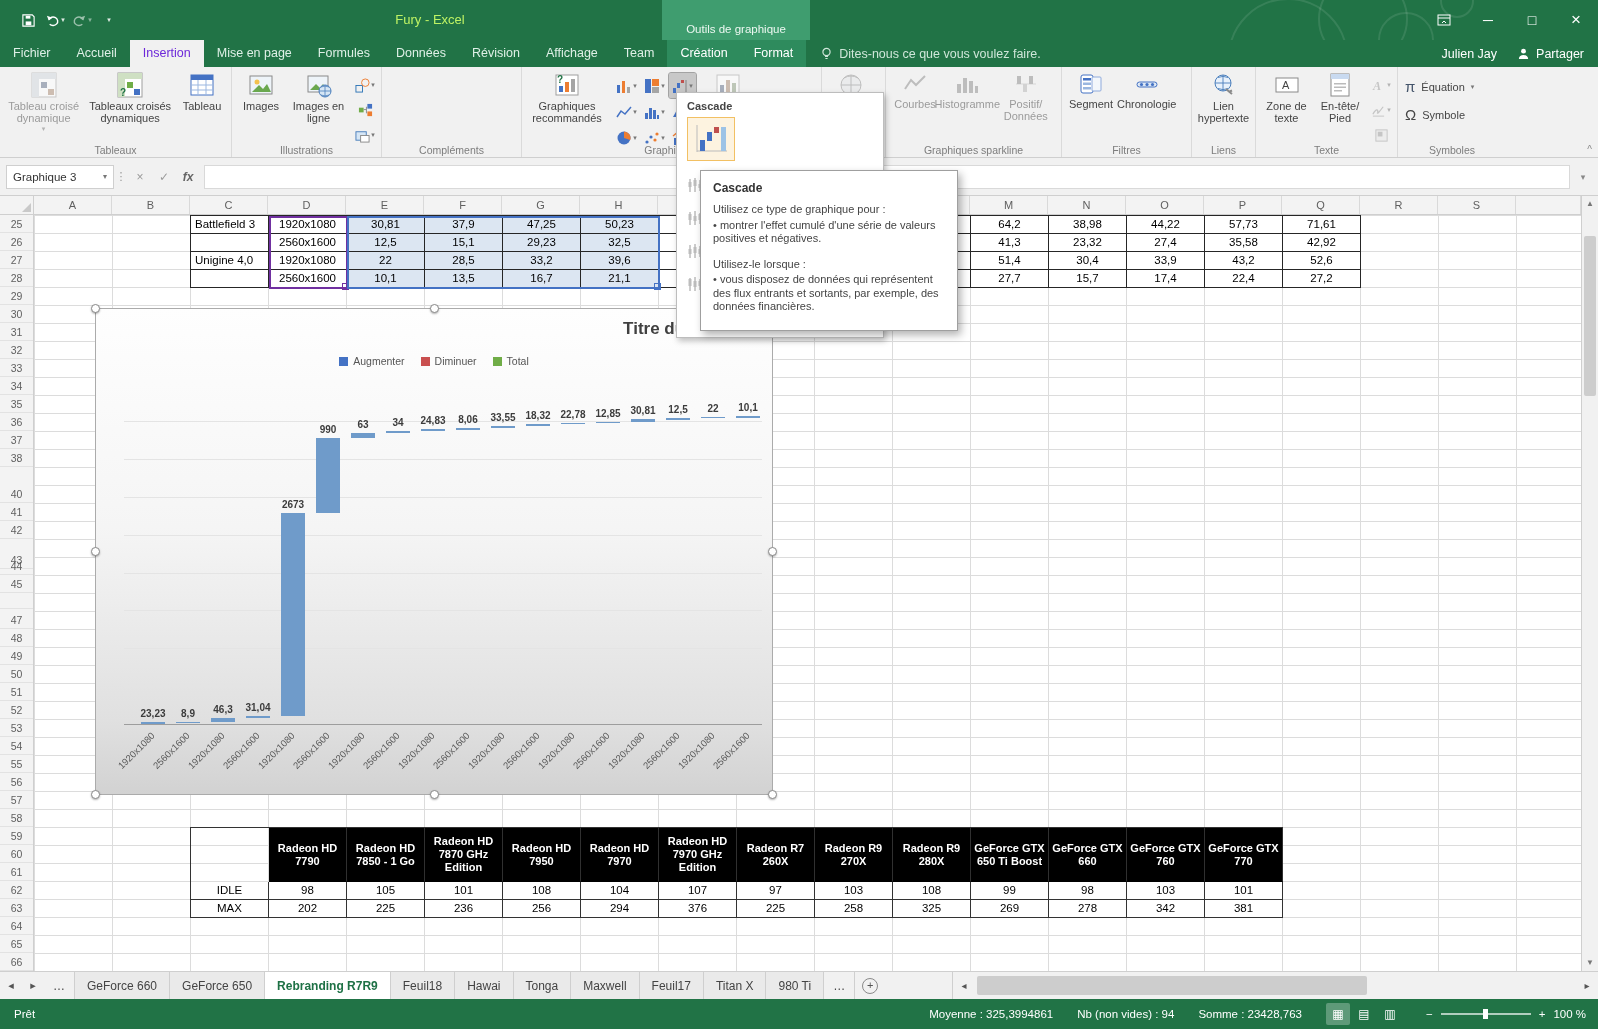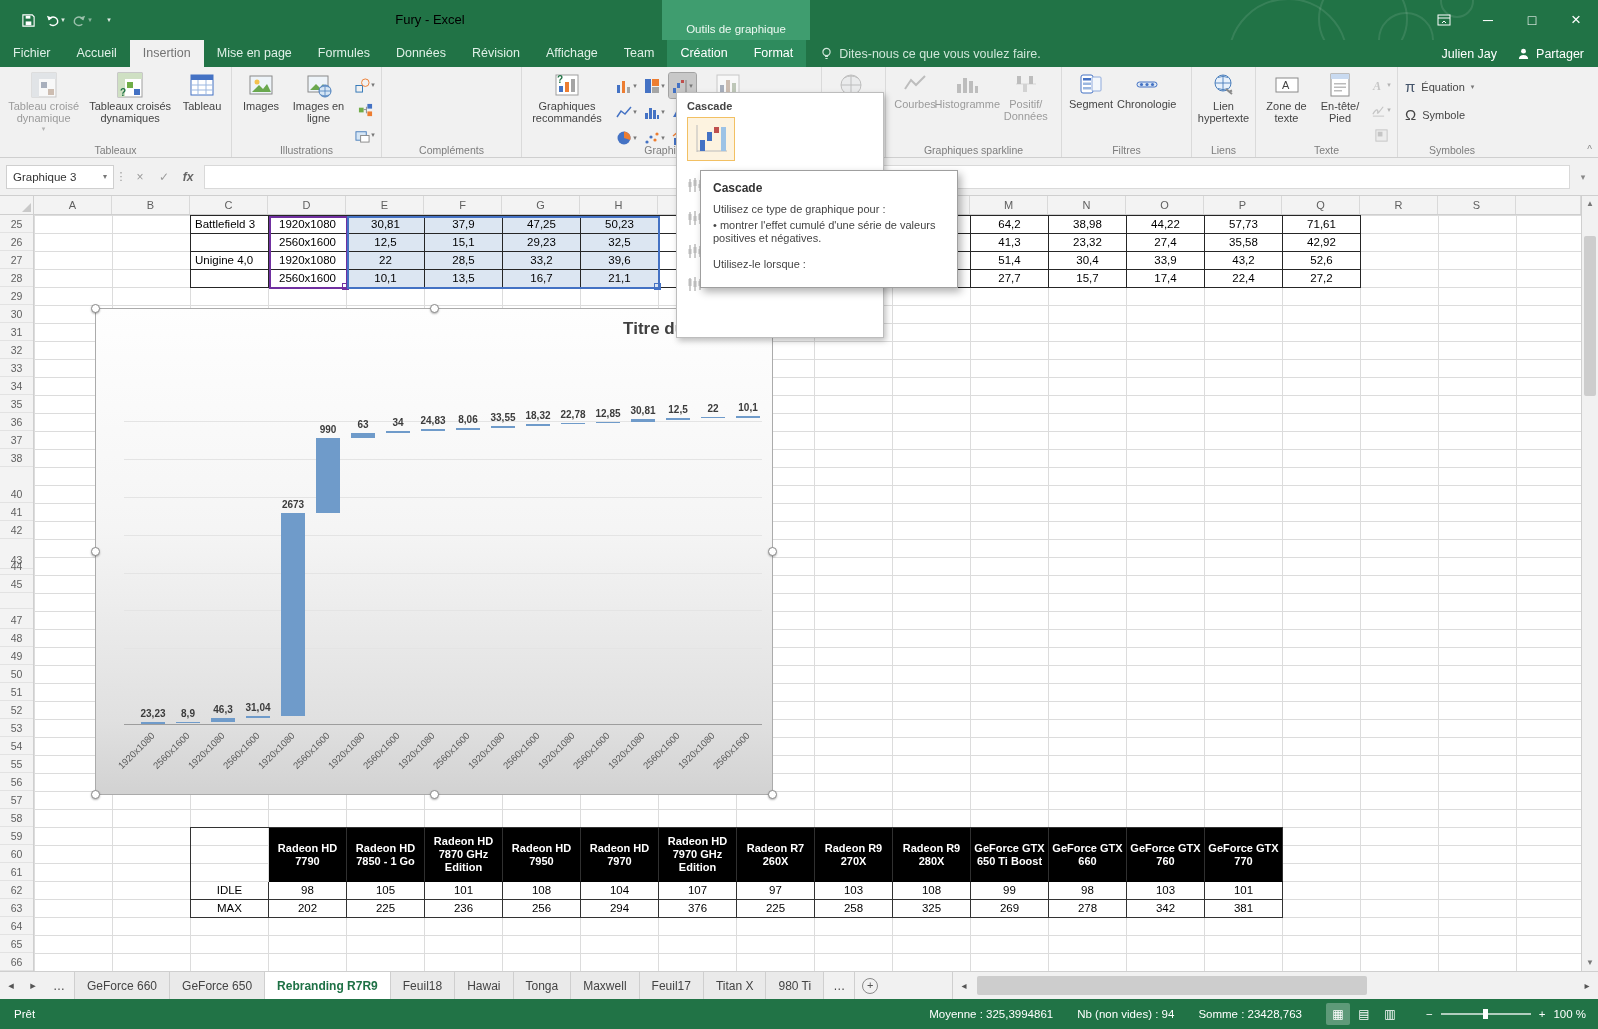--- a/index.html
+++ b/index.html
@@ -4,30 +4,30 @@
 <style>
 *{margin:0;padding:0;box-sizing:border-box}
 html,body{width:1598px;height:1029px;overflow:hidden}
 body{font-family:"Liberation Sans","DejaVu Sans",sans-serif;background:#fff;position:relative;color:#3b3b3b}
 svg{display:block}
 
 .titlebar{position:absolute;left:0;top:0;right:0;height:40px;background:#217346;color:#fff;overflow:hidden;z-index:20}
 .qat{position:absolute;left:16px;top:7px;display:flex;gap:3px;align-items:center}
 .qbtn{height:26px;min-width:24px;display:flex;align-items:center;justify-content:center;gap:1px;color:#fff}
 .qcaret{font-size:7px;opacity:.85}
-.title{position:absolute;left:250px;width:360px;top:0;height:40px;line-height:40px;text-align:center;font-size:13px;color:#000000}
+.title{position:absolute;left:250px;width:360px;top:0;height:40px;line-height:40px;text-align:center;font-size:13px;color:#bef264}
 .ctxhdr{position:absolute;left:662px;top:0;width:148px;height:40px;background:#3f9d6f;color:#ecf8f1;display:flex;align-items:flex-end;justify-content:center;padding-bottom:5px;font-size:11.5px}
 .deco{position:absolute;right:90px;top:-46px;width:460px;height:130px;pointer-events:none}
 .deco div{position:absolute;border:2px solid rgba(255,255,255,.10);border-radius:50%}
 .wincontrols{position:absolute;right:0;top:0;height:40px;display:flex}
 .wbtn{width:44px;height:40px;display:flex;align-items:center;justify-content:center;font-size:14px;color:#fff}
 
 .tabrow{position:absolute;left:0;top:40px;right:0;height:27px;background:#217346;display:flex;align-items:stretch;font-size:12.5px;color:#dff0e7;z-index:19}
 .rtab{padding:0 13px;line-height:27px;white-space:nowrap}
-.rtab.active{background:#f1f1f1;color:#737373}
+.rtab.active{background:#f1f1f1;color:#6d28d9}
 .rtab.ctx{background:#2e8b5d;color:#fff}
 .tellme{display:flex;align-items:center;gap:6px;margin-left:14px;color:#cfe6d9;white-space:nowrap}
 .rightcluster{margin-left:auto;display:flex;align-items:center;gap:20px;padding-right:14px;color:#fff;white-space:nowrap}
 .share{display:flex;align-items:center;gap:6px}
 
 .ribbon{position:absolute;left:0;top:67px;right:0;height:91px;background:#f1f1f1;border-bottom:1px solid #cfcfcf;display:flex;z-index:10}
 .rgroup{position:relative;border-right:1px solid #dadada;padding:2px 3px 15px 3px;display:flex;align-items:flex-start;flex-shrink:0}
 .rglabel{position:absolute;left:0;right:0;bottom:1px;text-align:center;font-size:10.5px;color:#7d7d7d;white-space:nowrap;overflow:hidden}
 .bigbtn{min-width:52px;height:70px;display:flex;flex-direction:column;align-items:center;padding-top:3px;gap:2px;border-radius:2px}
 .blabel{font-size:11px;line-height:12px;text-align:center;color:#444;white-space:pre-line}
@@ -700,20 +700,34 @@
         <div class="gcell" style="left: 546px; top: 72px; width: 78px; height: 18px;">225</div>
         <div class="gcell" style="left: 624px; top: 72px; width: 78px; height: 18px;">258</div>
         <div class="gcell" style="left: 702px; top: 72px; width: 78px; height: 18px;">325</div>
         <div class="gcell" style="left: 780px; top: 72px; width: 78px; height: 18px;">269</div>
         <div class="gcell" style="left: 858px; top: 72px; width: 78px; height: 18px;">278</div>
         <div class="gcell" style="left: 936px; top: 72px; width: 78px; height: 18px;">342</div>
         <div class="gcell" style="left: 1014px; top: 72px; width: 78px; height: 18px;">381</div>
       </div>
     <div id="chart">
       <div class="charttitle">Titre du graphique</div>
+      <div id="chartlegend">
+          <div class="lgitem">
+            <div class="lgswatch" style="background: rgb(68, 114, 196);"></div>
+            <div class="lgtext">Augmenter</div>
+          </div>
+          <div class="lgitem">
+            <div class="lgswatch" style="background: rgb(201, 79, 79);"></div>
+            <div class="lgtext">Diminuer</div>
+          </div>
+          <div class="lgitem">
+            <div class="lgswatch" style="background: rgb(112, 173, 71);"></div>
+            <div class="lgtext">Total</div>
+          </div>
+        </div>
       <div id="chartplot">
           <div class="gridline" style="left: 28px; top: 377.1px; width: 638px;"></div>
           <div class="gridline" style="left: 28px; top: 339.2px; width: 638px;"></div>
           <div class="gridline" style="left: 28px; top: 301.4px; width: 638px;"></div>
           <div class="gridline" style="left: 28px; top: 263.5px; width: 638px;"></div>
           <div class="gridline" style="left: 28px; top: 225.6px; width: 638px;"></div>
           <div class="gridline" style="left: 28px; top: 187.7px; width: 638px;"></div>
           <div class="gridline" style="left: 28px; top: 149.8px; width: 638px;"></div>
           <div class="gridline" style="left: 28px; top: 111.9px; width: 638px;"></div>
           <div class="axisline" style="left: 28px; top: 415px; width: 638px;"></div>
@@ -826,20 +840,21 @@
         <rect x="12.5" y="5" width="3" height="5" fill="#bdbdbd"></rect>
       </svg>
   </div>
 </div>
 <div id="tooltip">
   <div class="tt-title">Cascade</div>
   <div class="tt-p">Utilisez ce type de graphique pour :</div>
   <div class="tt-p">• montrer l'effet cumulé d'une série de valeurs positives et négatives.</div>
   <div class="tt-gap"></div>
   <div class="tt-p">Utilisez-le lorsque :</div>
+  <div class="tt-p">• vous disposez de données qui représentent des flux entrants et sortants, par exemple, des données financières.</div>
 </div>
 
 <div id="tabbar">
   <div class="tnav">◂</div>
   <div class="tnav">▸</div>
   <div class="stab ovf">…</div>
   <div id="sheettabs" style="display:flex">
       <div class="stab">GeForce 660</div>
       <div class="stab">GeForce 650</div>
       <div class="stab active">Rebranding R7R9</div>

